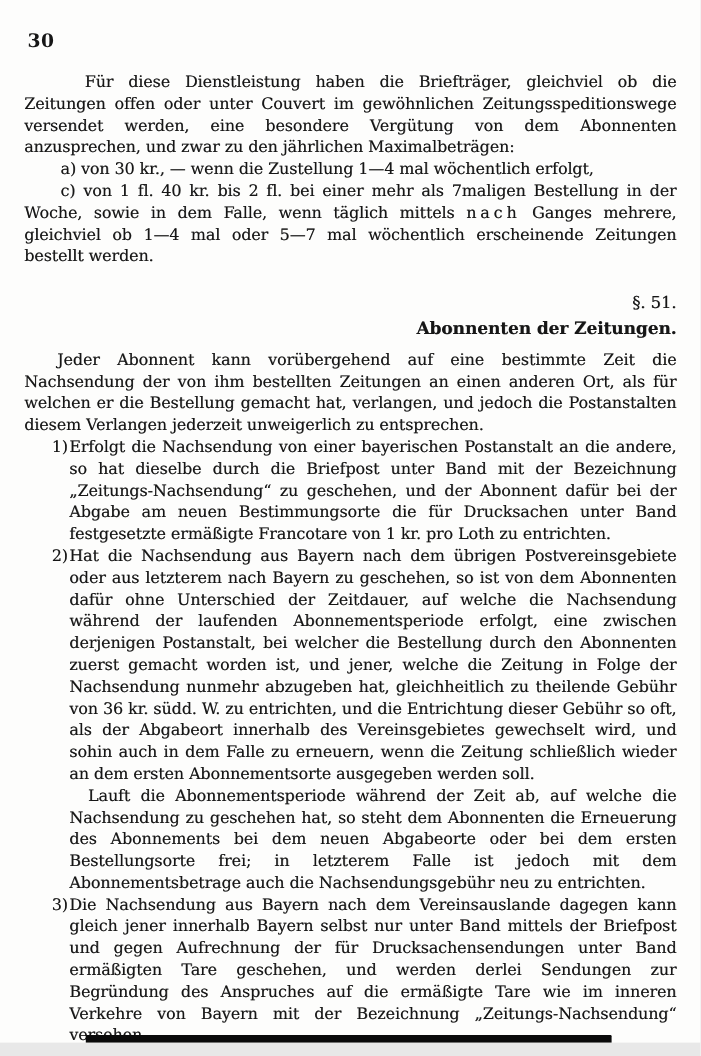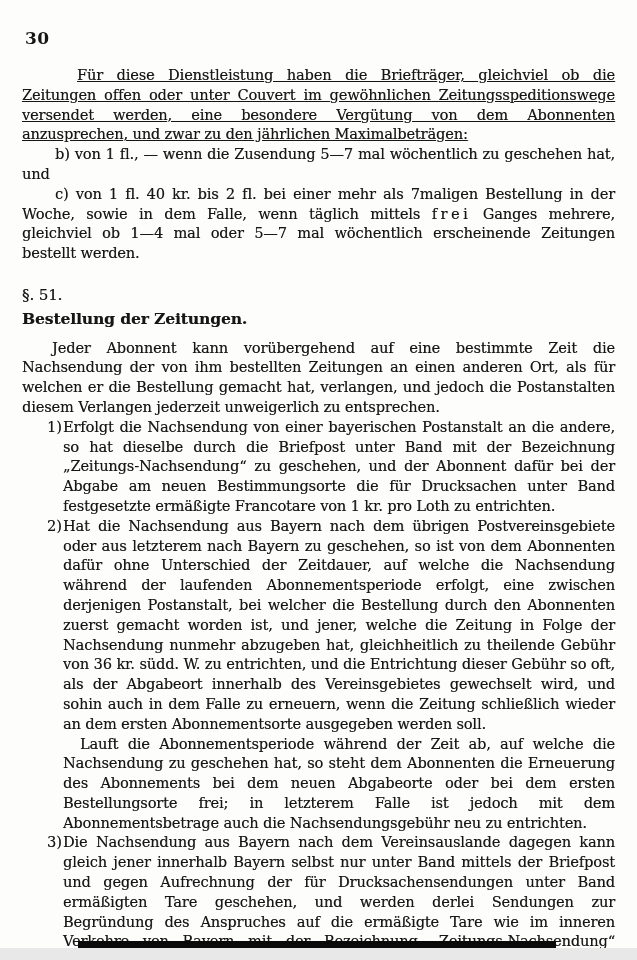--- a/index.html
+++ b/index.html
@@ -25,25 +25,25 @@
     top: 66px;
     left: 22px;
     width: 593px;
     font-size: 14.5px;
     line-height: 19.8px;
     text-align: justify;
     text-shadow: 0.3px 0 0 rgba(20,20,20,0.55);
     letter-spacing: -0.1px;
   }
   .text-block p { margin: 0; }
-  .indent-lg { text-indent: 55px; text-decoration: underline; }
+  .indent-lg { text-indent: 55px; }
   .indent-md { text-indent: 30px; }
   .fee-item  { text-indent: 33px; }
   .spaced-word { letter-spacing: 3.5px; }
-  .section-head { text-align: left; }
+  .section-head { text-align: right; }
   .section-number { margin-top: 22px !important; font-size: 15px; }
   .section-title  { margin-top: 3px !important; margin-bottom: 10px !important;
                     font-weight: bold; font-size: 15.5px; }
   .numbered-item { position: relative; padding-left: 41px; margin: 0; }
   .item-number { position: absolute; left: 25px; top: 0; }
   .sub-paragraph { text-indent: 17px; }
   .scan-artifact-bar {
     position: absolute;
     left: 78px;
     top: 941px;
@@ -57,29 +57,29 @@
 <body>
 
 <div class="page">
 
   <div class="page-number">30</div>
 
   <div class="text-block">
 
     <p class="indent-lg">Für diese Dienstleistung haben die Briefträger, gleichviel ob die Zeitungen offen oder unter Couvert im gewöhnlichen Zeitungsspeditionswege versendet werden, eine besondere Vergütung von dem Abonnenten anzusprechen, und zwar zu den jährlichen Maximalbeträgen:</p>
 
+    <p class="fee-item">a) von 30 kr., — wenn die Zustellung 1—4 mal wöchentlich erfolgt,</p>
 
-    <p class="fee-item">b) von 1 fl., — wenn die Zusendung 5—7 mal wöchentlich zu geschehen hat, und</p>
 
-    <p class="fee-item"><span>c) von 1 fl. 40 kr. bis 2 fl. bei einer mehr als 7maligen Bestellung in der Woche, sowie in dem Falle, wenn täglich mittels </span><span class="spaced-word">frei</span><span> Ganges mehrere, gleichviel ob 1—4 mal oder 5—7 mal wöchentlich erscheinende Zeitungen bestellt werden.</span></p>
+    <p class="fee-item"><span>c) von 1 fl. 40 kr. bis 2 fl. bei einer mehr als 7maligen Bestellung in der Woche, sowie in dem Falle, wenn täglich mittels </span><span class="spaced-word">nach</span><span> Ganges mehrere, gleichviel ob 1—4 mal oder 5—7 mal wöchentlich erscheinende Zeitungen bestellt werden.</span></p>
 
 
     <p class="section-head section-number">§. 51.</p>
 
-    <p class="section-head section-title">Bestellung der Zeitungen.</p>
+    <p class="section-head section-title">Abonnenten der Zeitungen.</p>
 
     <p class="indent-md">Jeder Abonnent kann vorübergehend auf eine bestimmte Zeit die Nachsendung der von ihm bestellten Zeitungen an einen anderen Ort, als für welchen er die Bestellung gemacht hat, verlangen, und jedoch die Postanstalten diesem Verlangen jederzeit unweigerlich zu entsprechen.</p>
 
     <div class="numbered-item">
       <span class="item-number">1)</span>
       <span>Erfolgt die Nachsendung von einer bayerischen Postanstalt an die andere, so hat dieselbe durch die Briefpost unter Band mit der Bezeichnung „Zeitungs-Nachsendung“ zu geschehen, und der Abonnent dafür bei der Abgabe am neuen Bestimmungsorte die für Drucksachen unter Band festgesetzte ermäßigte Francotare von 1 kr. pro Loth zu entrichten.</span>
     </div>
 
     <div class="numbered-item">
       <span class="item-number">2)</span>

